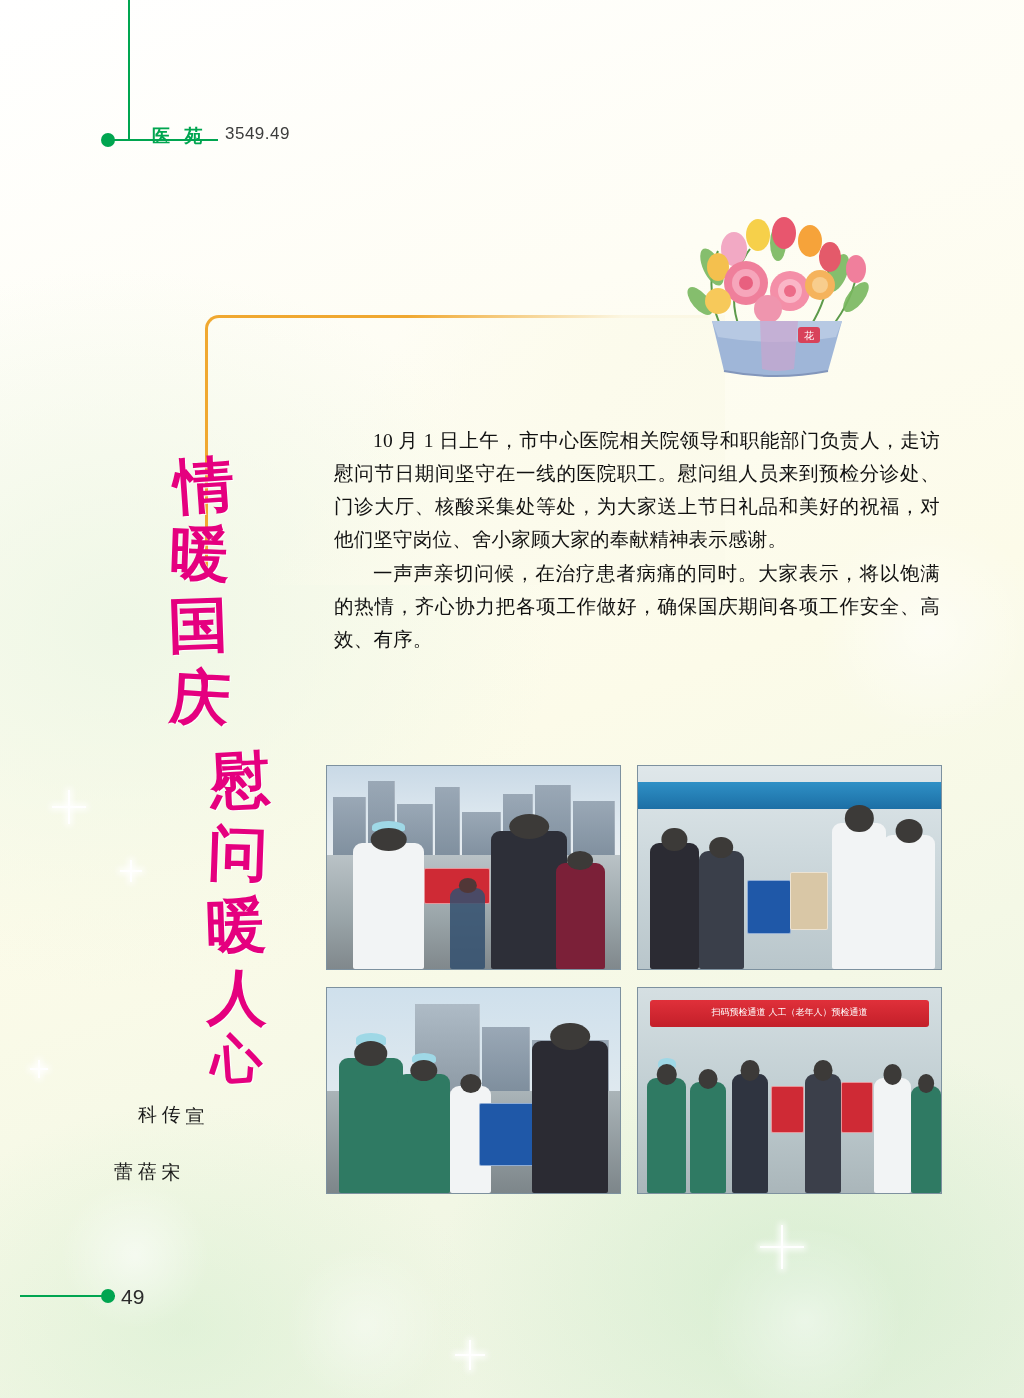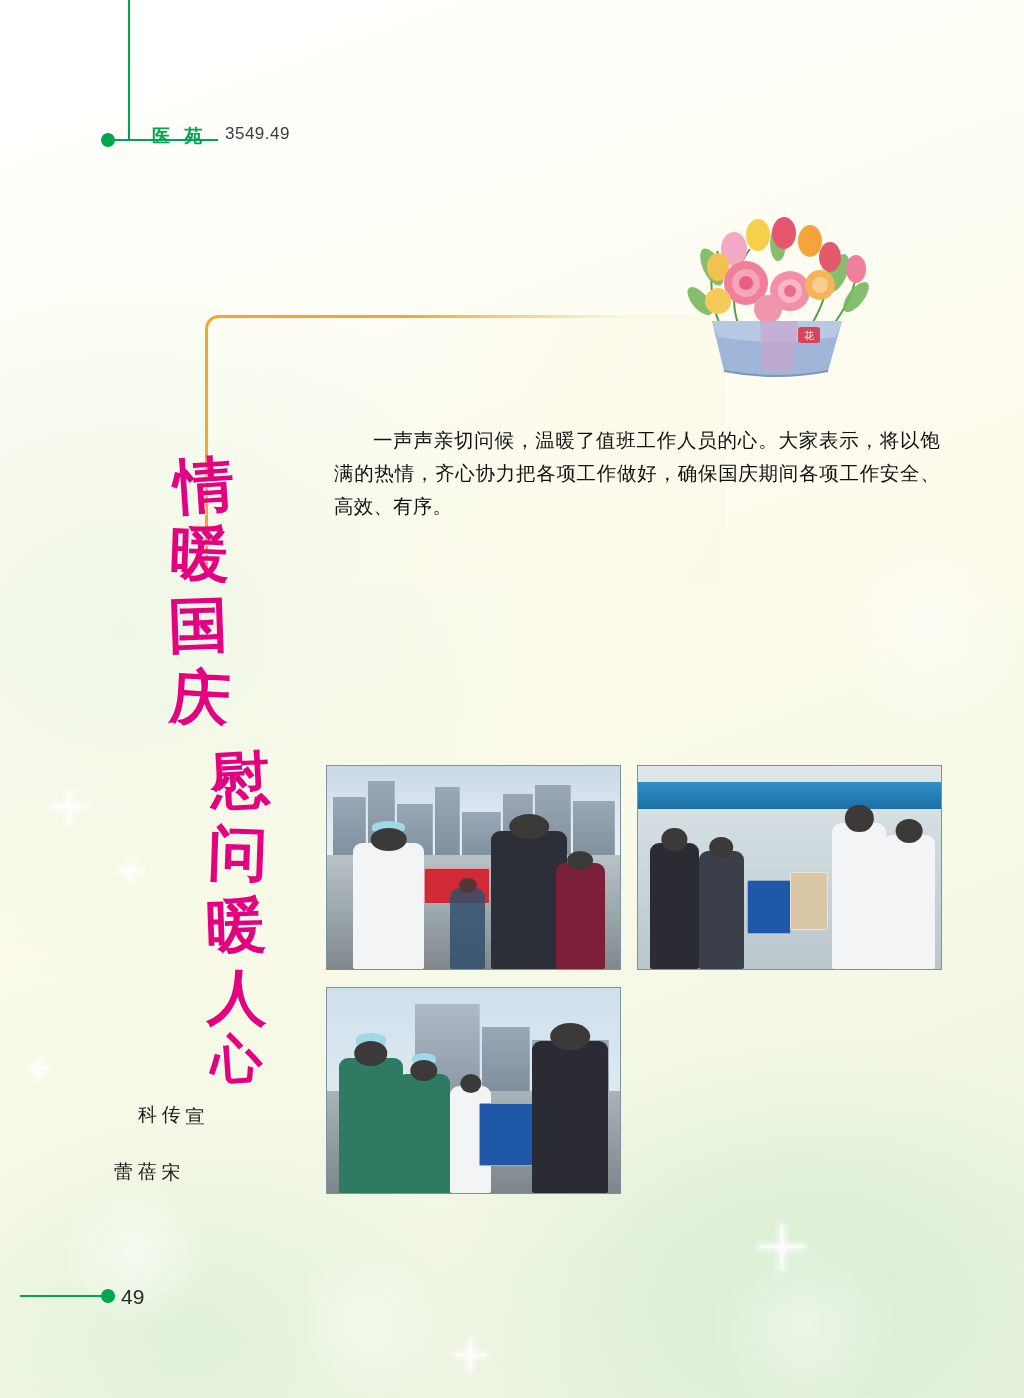--- a/index.html
+++ b/index.html
@@ -383,21 +383,22 @@
     <span class="vt-char" style="left:58px; top:512px; transform:rotate(3deg);">人</span>
     <span class="vt-char" style="left:60px; top:578px; transform:rotate(-4deg); font-size:52px;">心</span>
   </div>
 
   <div class="byline">
     <span class="col col-a">宣传科</span>
     <span class="col col-b">宋蓓蕾</span>
   </div>
 
   <div class="body-text">
-    <p>一声声亲切问候，温暖了值班工作人员的心。大家表示，将以饱满的热情，齐心协力把各项工作做好，确保国庆期间各项工作安全、高效、有序。</p>
+    <p>10 月 1 日上午，市中心医院相关院领导和职能部门负责人，走访慰问节日期间坚守在一线的医院职工。慰问组人员来到预检分诊处、门诊大厅、核酸采集处等处，为大家送上节日礼品和美好的祝福，对他们坚守岗位、舍小家顾大家的奉献精神表示感谢。</p>
+    <p>一声声亲切问候，在治疗患者病痛的同时。大家表示，将以饱满的热情，齐心协力把各项工作做好，确保国庆期间各项工作安全、高效、有序。</p>
   </div>
 
   <div class="photos">
 
     <div class="photo p1">
       <div class="ph-sky"></div>
       <div class="ph-buildings">
         <div class="bld" style="left:2%; width:11%; height:74%;"></div>
         <div class="bld" style="left:14%; width:9%; height:92%;"></div>
         <div class="bld" style="left:24%; width:12%; height:66%;"></div>
@@ -452,20 +453,41 @@
       <div class="fig fig-green" style="left:24%; width:18%; height:58%;">
         <div class="cap"></div>
       </div>
       <div class="fig fig-white" style="left:42%; width:14%; height:52%;"></div>
       <div class="gift gift-blue" style="left:52%; top:56%; width:18%; height:30%;"></div>
       <div class="fig fig-dark" style="left:70%; width:26%; height:74%;">
         <div class="mask"></div>
       </div>
     </div>
 
+    <div class="photo p4">
+      <div class="ph-interior" style="background:linear-gradient(180deg,#d5dfe2 0%, #c3d0d4 45%, #aab6ba 100%);"></div>
+      <div class="ph-red-band" style="top:6%; height:13%;">
+        <div style="color:#ffffff; font-family:'DejaVu Sans', sans-serif; font-size:9px; text-align:center; line-height:24px; white-space:nowrap; overflow:hidden;">扫码预检通道   人工（老年人）预检通道</div>
+      </div>
+      <div class="fig fig-green" style="left:3%; width:13%; height:56%;">
+        <div class="cap"></div>
+        <div class="mask"></div>
+      </div>
+      <div class="fig fig-green" style="left:17%; width:12%; height:54%;">
+        <div class="mask"></div>
+      </div>
+      <div class="fig fig-dark" style="left:31%; width:12%; height:58%; background:#2f3440;"></div>
+      <div class="gift" style="left:44%; top:48%; width:10%; height:22%;"></div>
+      <div class="fig fig-dark" style="left:55%; width:12%; height:58%; background:#3b3f4a;"></div>
+      <div class="gift" style="left:67%; top:46%; width:10%; height:24%;"></div>
+      <div class="fig fig-white" style="left:78%; width:12%; height:56%;">
+        <div class="mask"></div>
+      </div>
+      <div class="fig fig-green" style="left:90%; width:10%; height:52%;"></div>
+    </div>
 
   </div>
 
   <div class="hline-bottom"></div>
   <div class="dot-bottom"></div>
   <div class="page-number">49</div>
 
 </div>
 
 </body></html>

